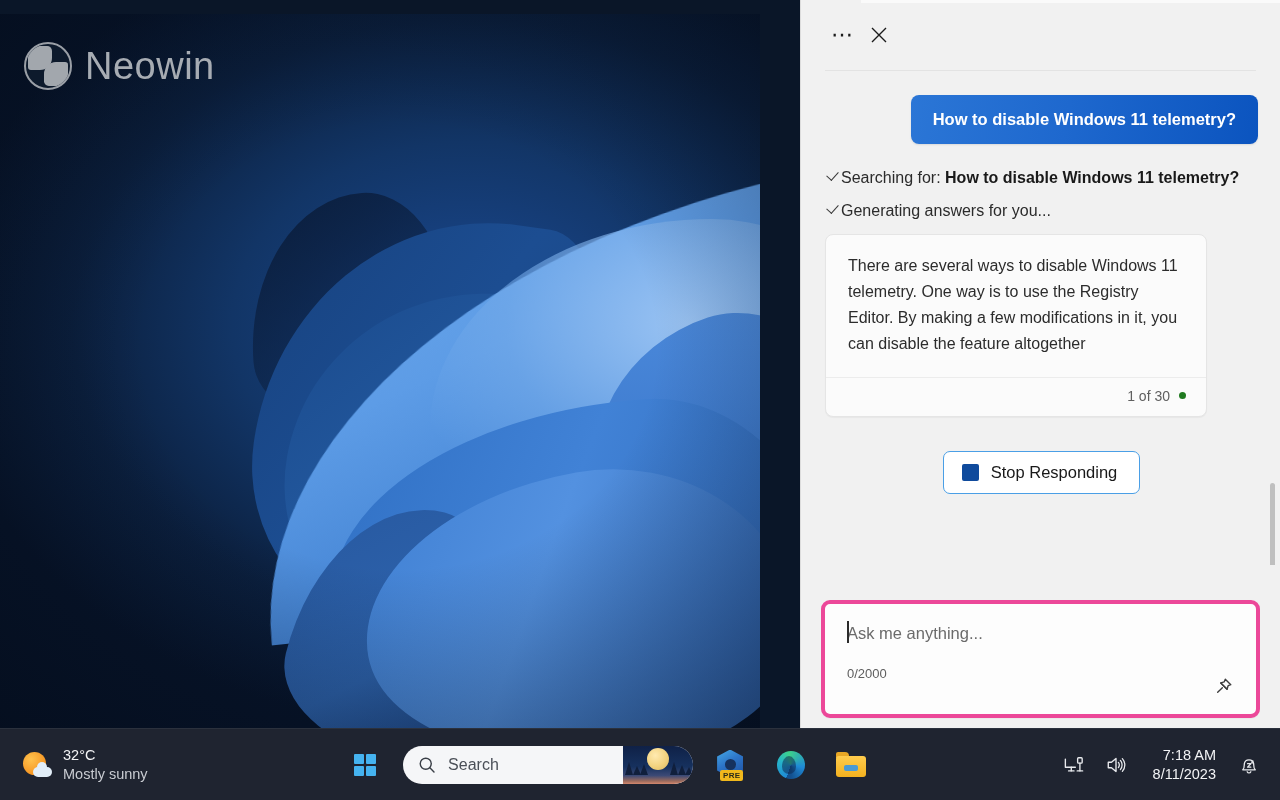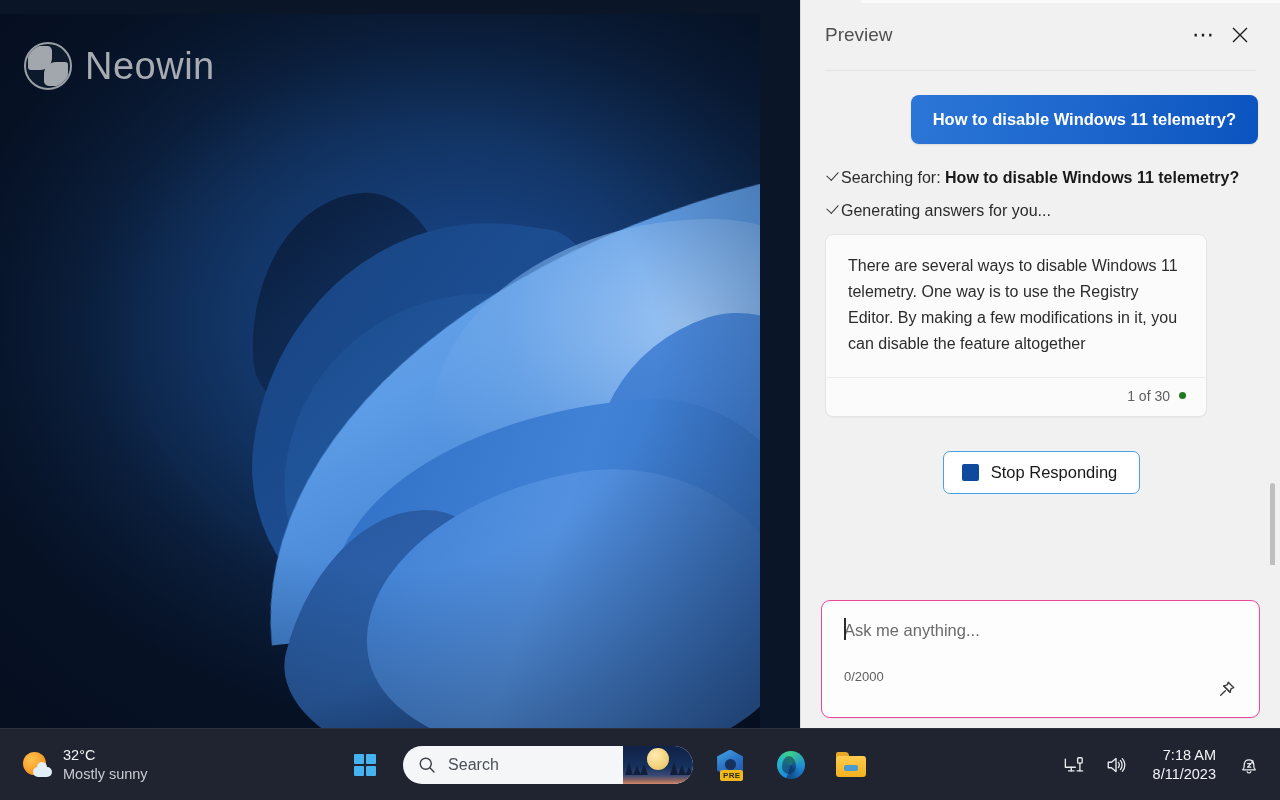--- a/index.html
+++ b/index.html
@@ -245,21 +245,21 @@
   #stop-square {
     width: 17px; height: 17px; border-radius: 2px;
     background: #0f4a9c;
     flex: 0 0 auto;
   }
 
   
   #composer-wrap { padding: 18px 20px 22px 20px; flex: 0 0 auto; }
   #composer {
     background: #fdfdfd;
-    border: 1px solid #ec4899;
+    border: 4px solid #ec4899;
     border-radius: 9px;
     height: 118px;
     position: relative;
     padding: 20px 22px 0 22px;
     box-shadow: 0 1px 1px rgba(0,0,0,.03);
     margin-top: 17px;
   }
   #composer-input {
     border: none; outline: none; background: transparent;
     width: 330px; font-size: 16.5px; color: #1b1b1b;
@@ -461,21 +461,20 @@
     <div id="neowin">
       <div class="mark"></div>
       <div class="wordmark">Neowin</div>
     </div>
   </div>
 
   <div id="panel">
     <div id="panel-topstrip"></div>
 
     <div id="panel-header">
-      <div id="panel-title">Preview</div>
 
       <div class="hdr-btn">
         <span id="ellipsis-icon">⋯</span>
       </div>
 
       <div class="hdr-btn">
         <svg width="18" height="18" viewBox="0 0 18 18">
           <path d="M2 2 L16 16 M16 2 L2 16" stroke="#1b1b1b" stroke-width="1.4" fill="none"></path>
         </svg>
       </div>

